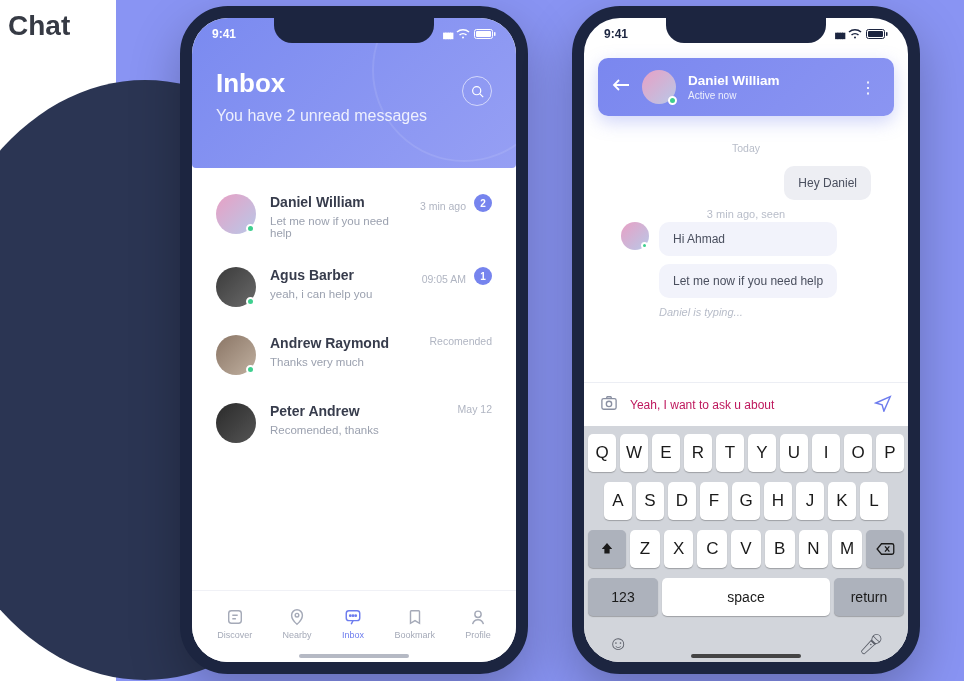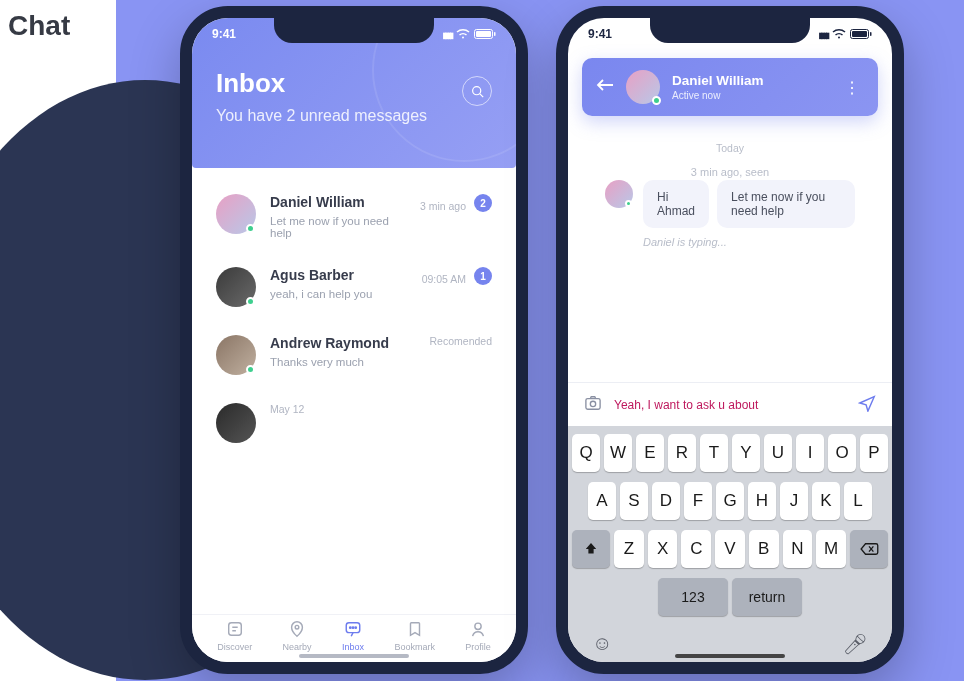--- a/index.html
+++ b/index.html
@@ -28,21 +28,21 @@
   font-size: 28px;
   font-weight: 700;
   color: #363a44;
   z-index: 5;
 }
 .phones {
   position: absolute;
   top: 6px;
   left: 180px;
   display: flex;
-  gap: 28px;
+  gap: 44px;
   z-index: 2;
 }
 .phone {
   width: 348px;
   height: 668px;
   background: #fff;
   border: 12px solid #1c2540;
   border-radius: 48px;
   position: relative;
   overflow: hidden;
@@ -164,21 +164,21 @@
   font-weight: 600;
   display: flex;
   align-items: center;
   justify-content: center;
 }
 .tabbar {
   position: absolute;
   bottom: 0;
   left: 0;
   right: 0;
-  height: 48px;
+  height: 72px;
   border-top: 1px solid #f0f1f6;
   background: #fff;
   display: flex;
   justify-content: space-around;
   align-items: center;
   padding: 4px 10px 10px;
 }
 .tab {
   display: flex;
   flex-direction: column;
@@ -242,21 +242,21 @@
 .msg-avatar .online-dot { width: 7px; height: 7px; }
 .bubble {
   padding: 10px 14px;
   border-radius: 10px;
   font-size: 12px;
   max-width: 210px;
 }
 .bubble.out { background: #edeef3; color: #4a4f5e; }
 .bubble.in { background: #f2f3fb; color: #4a4f5e; }
 .msg-meta { font-size: 11px; color: #b8bdc9; text-align: center; margin: 2px 2px 2px; }
-.msg-col { display: flex; flex-direction: row; gap: 8px; }
+.msg-col { display: flex; flex-direction: column; gap: 8px; }
 .typing { font-size: 11px; font-style: italic; color: #b8bdc9; margin: 8px 0 0 38px; }
 .compose {
   position: absolute;
   bottom: 236px;
   left: 0;
   right: 0;
   height: 44px;
   border-top: 1px solid #eceef4;
   display: flex;
   align-items: center;
@@ -381,20 +381,24 @@
         <div class="chat-main">
           <div class="chat-name">Andrew Raymond</div>
           <div class="chat-preview">Thanks very much</div>
         </div>
         <div class="chat-meta">
           <div class="chat-time">Recomended</div>
         </div>
       </div>
       <div class="chat-item">
         <div class="avatar a5"></div>
+        <div class="chat-main">
+          <div class="chat-name">Peter Andrew</div>
+          <div class="chat-preview">Recomended, thanks</div>
+        </div>
         <div class="chat-meta">
           <div class="chat-time">May 12</div>
         </div>
       </div>
     </div>
 
     <div class="tabbar">
       <div class="tab">
         <span class="ic">
             <svg width="18" height="18" viewBox="0 0 20 20" fill="none" stroke="currentColor" stroke-width="1.6">
@@ -479,20 +483,23 @@
           <div class="conv-name">Daniel William</div>
           <div class="conv-status">Active now</div>
         </div>
         <span class="menu-btn"><span>⋮</span></span>
       </div>
     </div>
 
     <div class="conv-body">
       <div class="day-label">Today</div>
 
+      <div class="msg-row out">
+        <div class="bubble out">Hey Daniel</div>
+      </div>
       <div class="msg-meta">3 min ago, seen</div>
 
       <div class="msg-row in">
         <div class="msg-avatar">
             <span class="online-dot"></span>
           </div>
         <div class="msg-col">
           <div class="bubble in">Hi Ahmad</div>
           <div class="bubble in">Let me now if you need help</div>
         </div>
@@ -553,20 +560,21 @@
           </div>
         <div class="key fn">
             <svg width="20" height="14" viewBox="0 0 22 16" fill="none" stroke="#1a1a1a" stroke-width="1.5">
               <path d="M7 2h12a2 2 0 012 2v8a2 2 0 01-2 2H7l-5-6 5-6z"></path>
               <path d="M11 5l5 6M16 5l-5 6"></path>
             </svg>
           </div>
       </div>
       <div class="kb-row">
         <div class="key num">123</div>
+        <div class="key space">space</div>
         <div class="key ret">return</div>
       </div>
       <div class="kb-bottom">
         <span><span>☺</span></span>
         <span><span>🎤︎</span></span>
       </div>
       <div class="home-indicator" style="background:#444;"></div>
     </div>
   </div>
 

